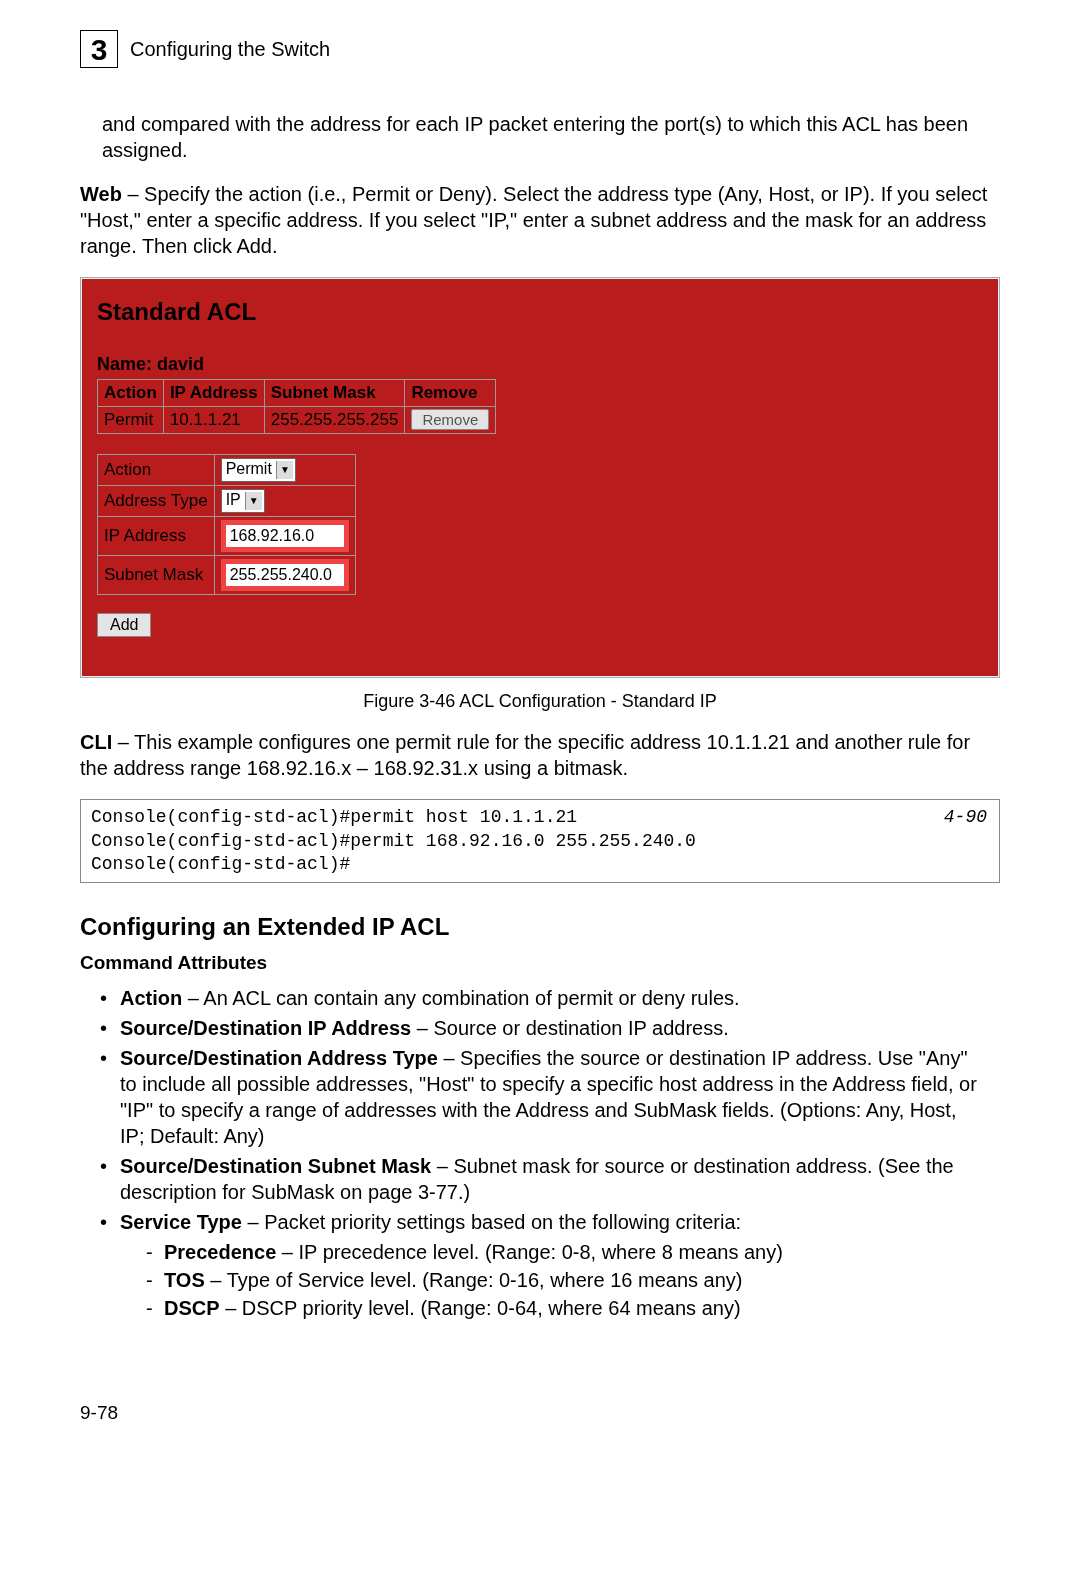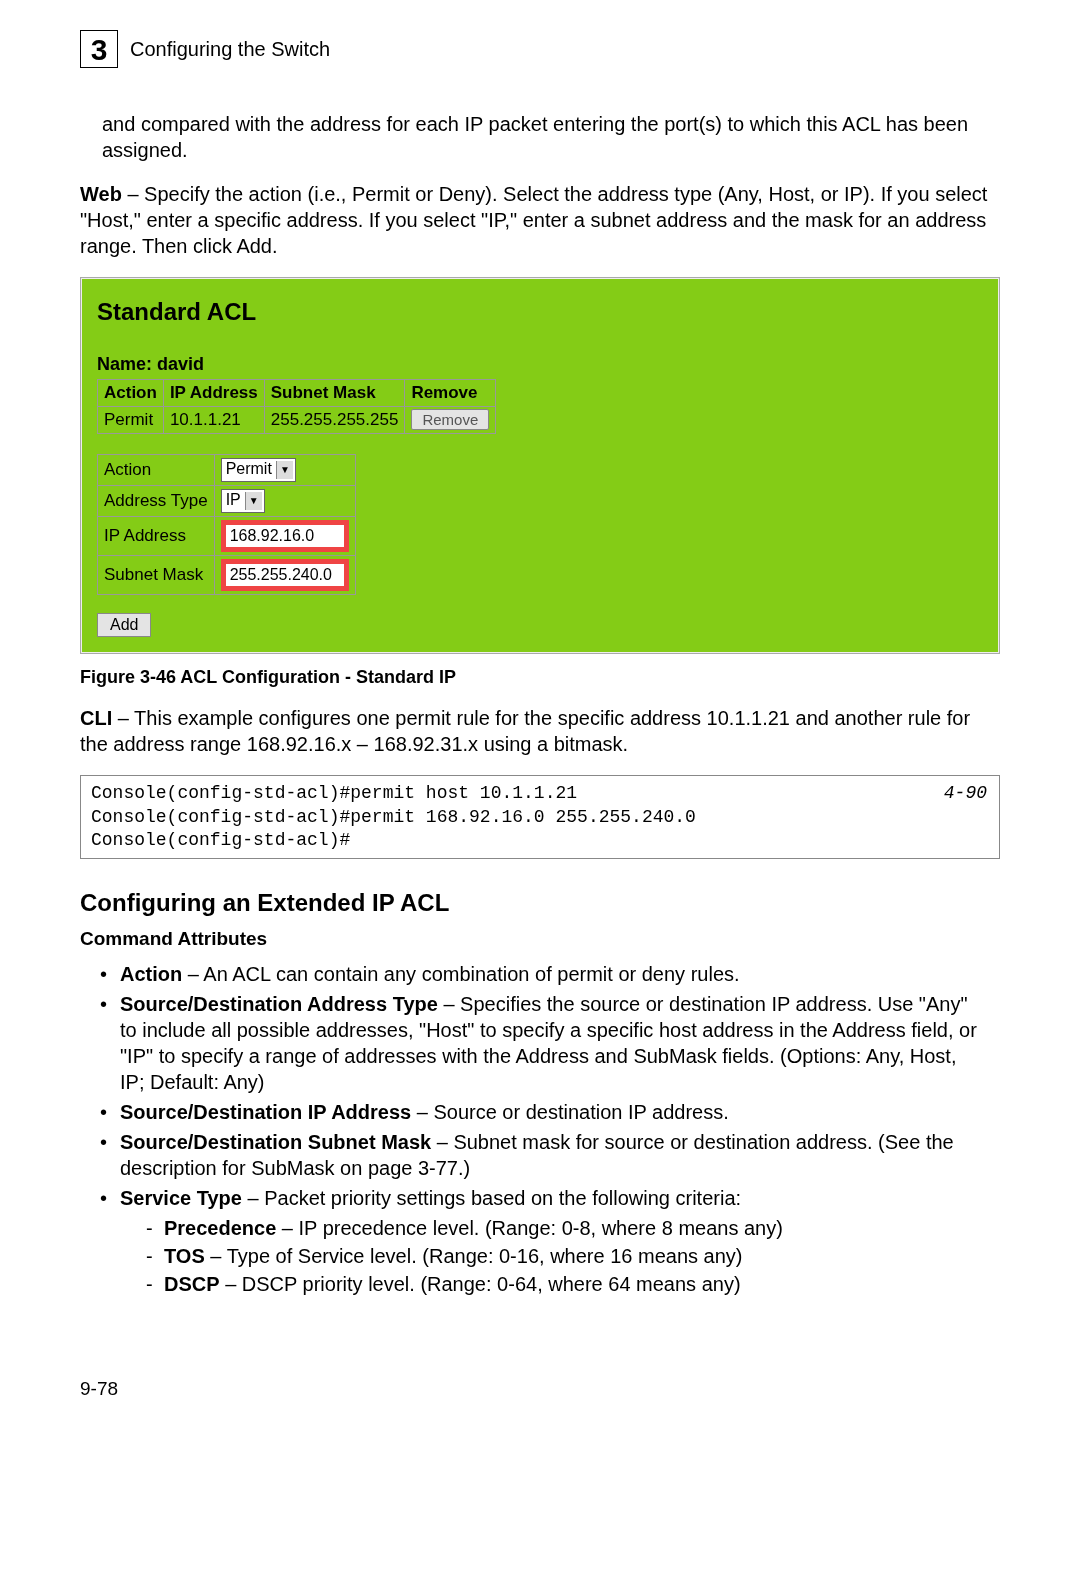--- a/index.html
+++ b/index.html
@@ -33,23 +33,23 @@
     font-family: "Arial Black", Arial, sans-serif;
   }
   .chapter-title {
     font-size: 20px;
   }
   p { margin: 0 0 18px 0; }
   .indent-p { margin-left: 22px; margin-top: 43px; }
   .figure-panel {
     border: 1px solid #aaa;
     box-shadow: inset 0 0 0 1px #eee;
-    padding: 18px 16px 16px 16px;
+    padding: 18px 16px 40px 16px;
     margin: 6px 0 12px 0;
-    background: #84cc16;
+    background: #b91c1c;
   }
   .panel-title {
     font-family: Arial, sans-serif;
     font-weight: bold;
     font-size: 24px;
     margin-bottom: 26px;
   }
   .name-line {
     font-weight: bold;
     font-size: 18px;
@@ -115,21 +115,22 @@
   }
   .add-btn {
     margin-top: 18px;
     font-size: 16px;
     padding: 2px 12px;
     background: #e4e4e4;
     border: 1px solid #888;
     font-family: Arial, sans-serif;
   }
   .figure-caption {
-    font-weight: bold;
+    text-align: center;
+    font-weight: normal;
     font-size: 18px;
     margin: 6px 0 16px 0;
   }
   .cli-box {
     border: 1px solid #888;
     padding: 6px 10px;
     font-family: "Courier New", monospace;
     font-size: 18px;
     white-space: pre;
     margin: 8px 0 28px 0;
@@ -273,24 +274,24 @@
 <span>Console(config-std-acl)#</span></div>
 
   <h3 class="subhead">Configuring an Extended IP ACL</h3>
   <h4 class="subhead2">Command Attributes</h4>
 
   <ul class="bullets">
     <li>
       <b>Action</b><span> –  An ACL can contain any combination of permit or deny rules.</span>
     </li>
     <li>
+      <b>Source/Destination IP Address</b><span> – Source or destination IP address.</span>
+    </li>
+    <li>
       <b>Source/Destination Address Type</b><span> – Specifies the source or destination IP address. Use "Any" to include all possible addresses, "Host" to specify a specific host address in the Address field, or "IP" to specify a range of addresses with the Address and SubMask fields. (Options: Any, Host, IP; Default: Any)</span>
-    </li>
-    <li>
-      <b>Source/Destination IP Address</b><span> – Source or destination IP address.</span>
     </li>
     <li>
       <b>Source/Destination Subnet Mask</b><span> – Subnet mask for source or destination address. (See the description for SubMask on page 3-77.)</span>
     </li>
     <li>
       <b>Service Type</b><span> – Packet priority settings based on the following criteria:</span>
       <ul class="dashes">
         <li><b>Precedence</b><span> – IP precedence level. (Range: 0-8, where 8 means any)</span></li>
         <li><b>TOS</b><span> – Type of Service level. (Range: 0-16, where 16 means any)</span></li>
         <li><b>DSCP</b><span> – DSCP priority level. (Range: 0-64, where 64 means any)</span></li>

